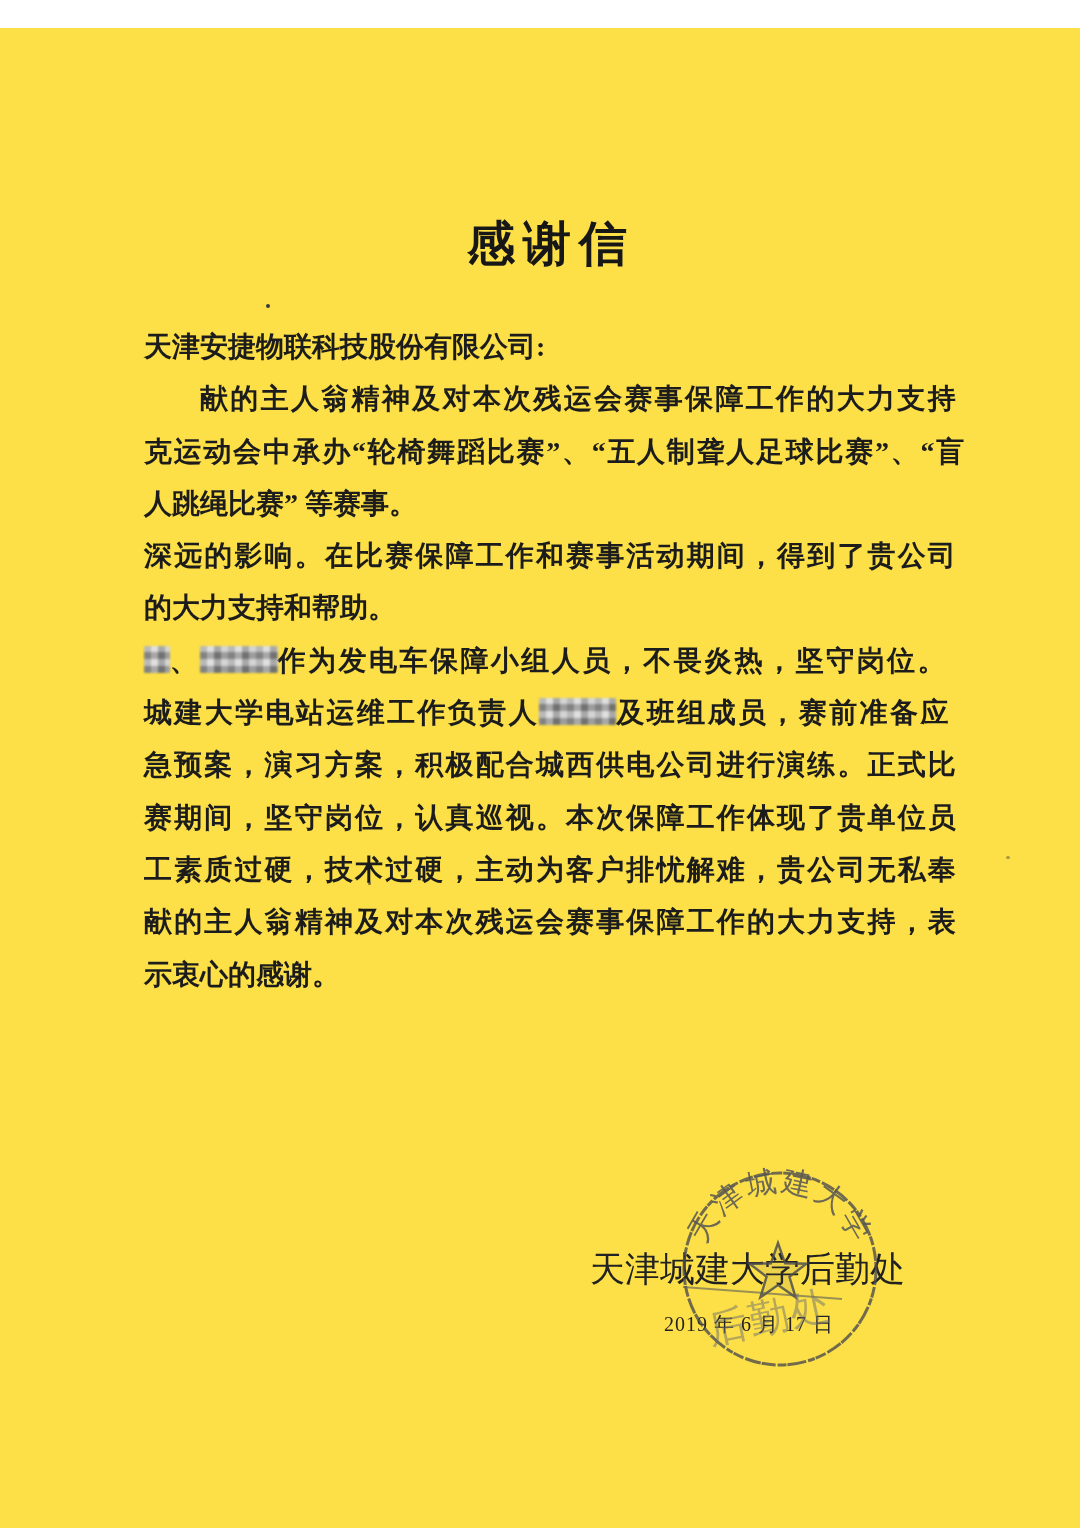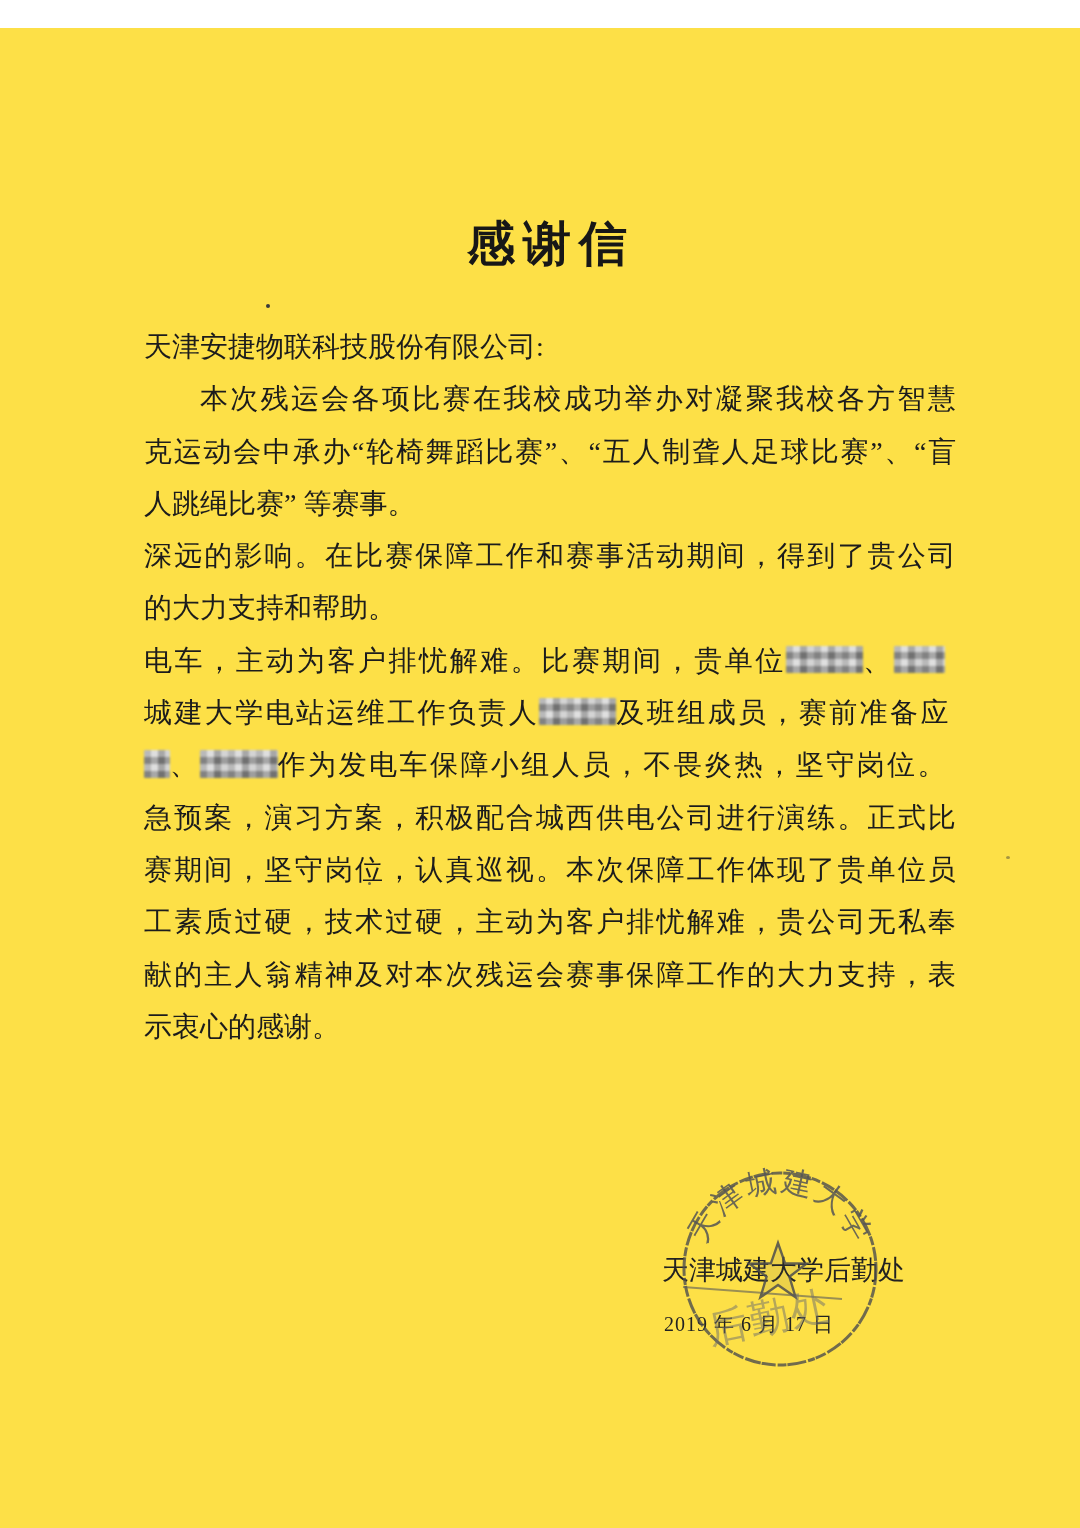--- a/index.html
+++ b/index.html
@@ -18,35 +18,36 @@
     font-size:48px;font-weight:700;letter-spacing:8px;
     color:#171717;
   }
   .letter-body{
     position:absolute;top:293px;left:144px;width:814px;
     font-size:28px;
   }
   .line{
     height:52.3px;line-height:52.3px;
     white-space:nowrap;
+    font-weight:bold;
   }
   .line.indent{text-indent:56px;}
   .redacted{
     display:inline-block;
     height:0.98em;
     vertical-align:-0.12em;
     border-radius:1px;
     background:
       repeating-linear-gradient(0deg, rgba(60,60,60,.28) 0 7px, rgba(255,255,255,.28) 7px 14px),
       repeating-linear-gradient(90deg, #9e9e9e 0 7px, #d2d2d2 7px 14px, #868686 14px 21px, #c4c4c4 21px 28px);
     filter:blur(1px);
   }
   .signature{
     position:absolute;top:1222px;right:175px;
-    font-size:27px;line-height:40px;
+    font-size:35px;line-height:40px;
     color:#222222;
   }
   .letter-date{
     position:absolute;top:1276px;left:664px;
     font-size:20px;line-height:40px;letter-spacing:1px;
     color:#222222;
   }
   .stamp{
     position:absolute;left:670px;top:1131px;
     width:220px;height:220px;
@@ -60,28 +61,27 @@
 </style>
 </head>
 <body>
 
 <div class="page">
 
   <div class="title">感谢信</div>
 
   <div class="letter-body">
       <div class="line"><span>天津安捷物联科技股份有限公司:</span></div>
-      <div class="line indent" style="letter-spacing: 2.32px;"><span>本次残运会各项比赛在我校成功举办对凝聚我校各方智慧</span></div>
+      <div class="line indent" style="letter-spacing: 2.32px;"><span>献的主人翁精神及对本次残运会赛事保障工作的大力支持</span></div>
       <div class="line" style="letter-spacing: 1.72865px;"><span>克运动会中承办“轮椅舞蹈比赛”、“五人制聋人足球比赛”、“盲</span></div>
       <div class="line"><span>人跳绳比赛” 等赛事。</span></div>
       <div class="line" style="letter-spacing: 2.14815px;"><span>深远的影响。在比赛保障工作和赛事活动期间，得到了贵公司</span></div>
       <div class="line"><span>的大力支持和帮助。</span></div>
-      <div class="line" style="letter-spacing: 2.56366px;"><span>电车，主动为客户排忧解难。比赛期间，贵单位</span><span class="redacted" style="width: 2.76em;"></span><span>、</span><span class="redacted" style="width: 1.84em;"></span></div>
+      <div class="line" style="letter-spacing: 2.4809px;"><span class="redacted" style="width: 0.92em;"></span><span>、</span><span class="redacted" style="width: 2.76em;"></span><span>作为发电车保障小组人员，不畏炎热，坚守岗位。</span></div>
       <div class="line" style="letter-spacing: 2.39757px;"><span>城建大学电站运维工作负责人</span><span class="redacted" style="width: 2.76em;"></span><span>及班组成员，赛前准备应</span></div>
-      <div class="line" style="letter-spacing: 2.4809px;"><span class="redacted" style="width: 0.92em;"></span><span>、</span><span class="redacted" style="width: 2.76em;"></span><span>作为发电车保障小组人员，不畏炎热，坚守岗位。</span></div>
       <div class="line" style="letter-spacing: 2.14815px;"><span>急预案，演习方案，积极配合城西供电公司进行演练。正式比</span></div>
       <div class="line" style="letter-spacing: 2.14815px; text-align: center;"><span>赛期间，坚守岗位，认真巡视。本次保障工作体现了贵单位员</span></div>
       <div class="line" style="letter-spacing: 2.14815px;"><span>工素质过硬，技术过硬，主动为客户排忧解难，贵公司无私奉</span></div>
       <div class="line" style="letter-spacing: 2.14815px;"><span>献的主人翁精神及对本次残运会赛事保障工作的大力支持，表</span></div>
       <div class="line"><span>示衷心的感谢。</span></div>
     </div>
 
   <div class="signature">天津城建大学后勤处</div>
 
   <div class="letter-date">2019 年 6 月 17 日</div>

